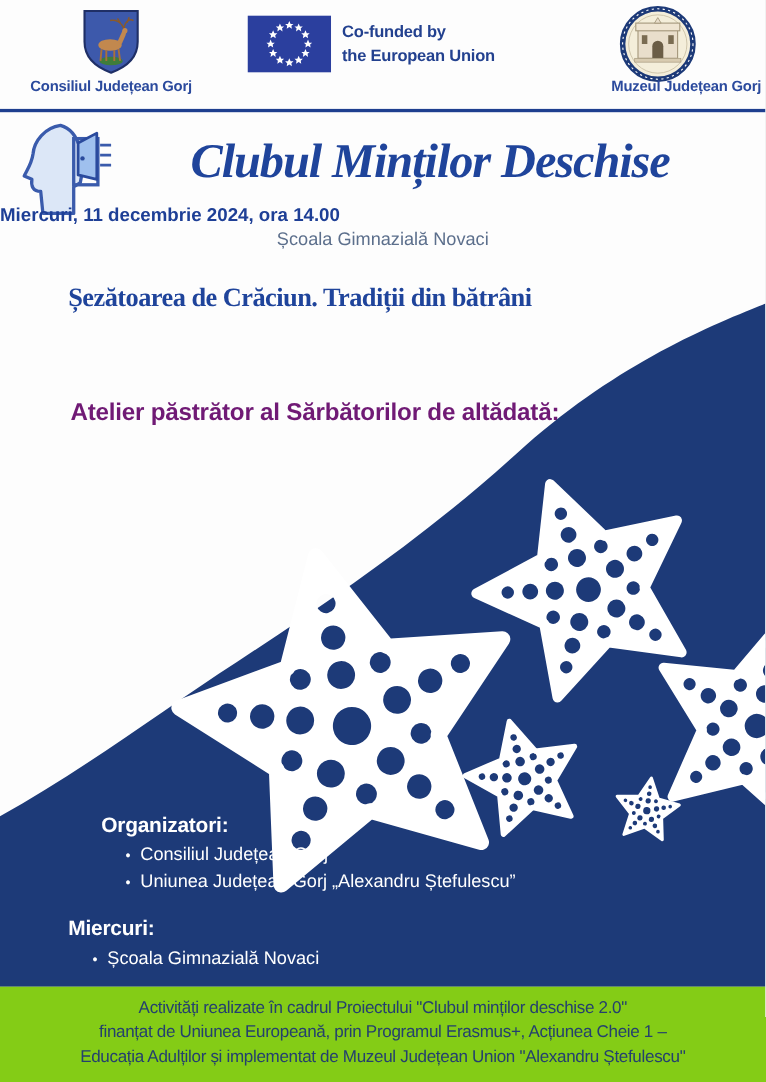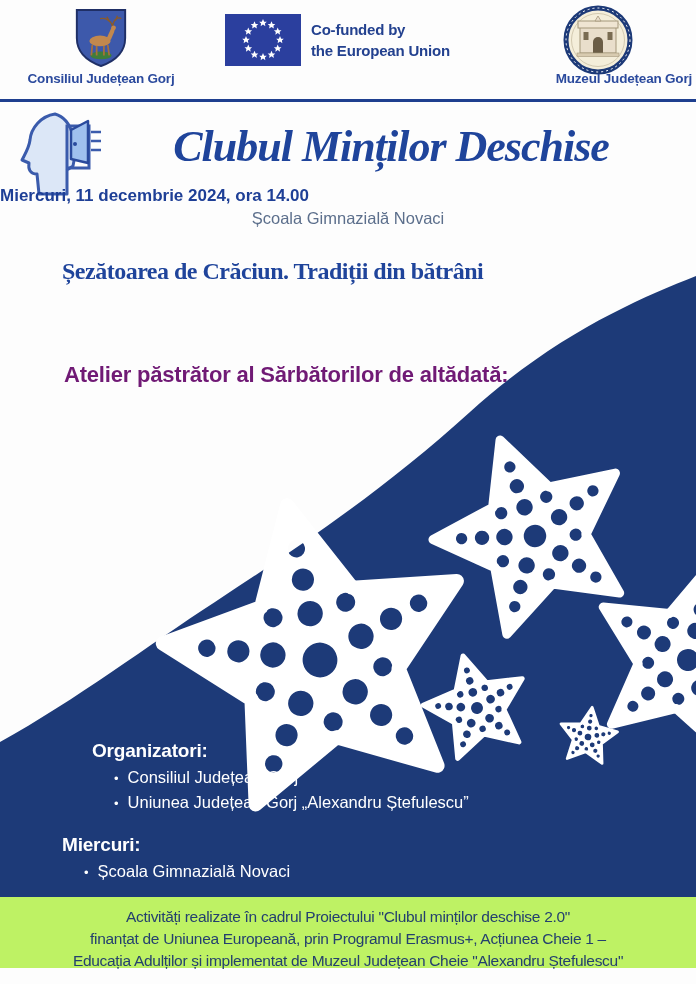--- a/index.html
+++ b/index.html
@@ -54,21 +54,21 @@
   .wave-svg{position:absolute;left:0;top:0;width:696px;height:984px;z-index:1;}
   
   .navy-block{position:absolute;z-index:2;color:#ffffff;}
   .navy-heading{font-weight:bold;font-size:19px;letter-spacing:-0.2px;}
   .navy-list{margin:4px 0 0 0;padding:0 0 0 22px;list-style:none;font-size:16.5px;line-height:22.5px;}
   .navy-list li::before{content:"•";margin-right:9px;font-size:13px;}
   .organizers{left:62px;top:740px;margin-left:30px;}
   .partner{left:62px;top:834px;}
   
   .footer{
-    position:absolute;left:0;top:897px;width:696px;height:71px;background:#bef264;z-index:2;
+    position:absolute;left:0;top:897px;width:696px;height:87px;background:#84cc16;z-index:2;
   }
   .footer-text{
     margin-top:9px;text-align:center;font-size:15.5px;line-height:22px;
     color:#24406e;letter-spacing:-0.3px;
   }
 </style>
 </head>
 <body>
 
 <div class="poster">
@@ -208,17 +208,17 @@
     <div class="navy-heading">Miercuri:</div>
     <ul class="navy-list">
       <li>Școala Gimnazială Novaci</li>
     </ul>
   </div>
 
   <div class="footer">
     <div class="footer-text">
       <div>Activități realizate în cadrul Proiectului "Clubul minților deschise 2.0"</div>
       <div>finanțat de Uniunea Europeană, prin Programul Erasmus+, Acțiunea Cheie 1 –</div>
-      <div>Educația Adulților și implementat de Muzeul Județean Cheie "Alexandru Ștefulescu"</div>
+      <div>Educația Adulților și implementat de Muzeul Județean Union "Alexandru Ștefulescu"</div>
     </div>
   </div>
 
 </div>
 
 </body></html>

